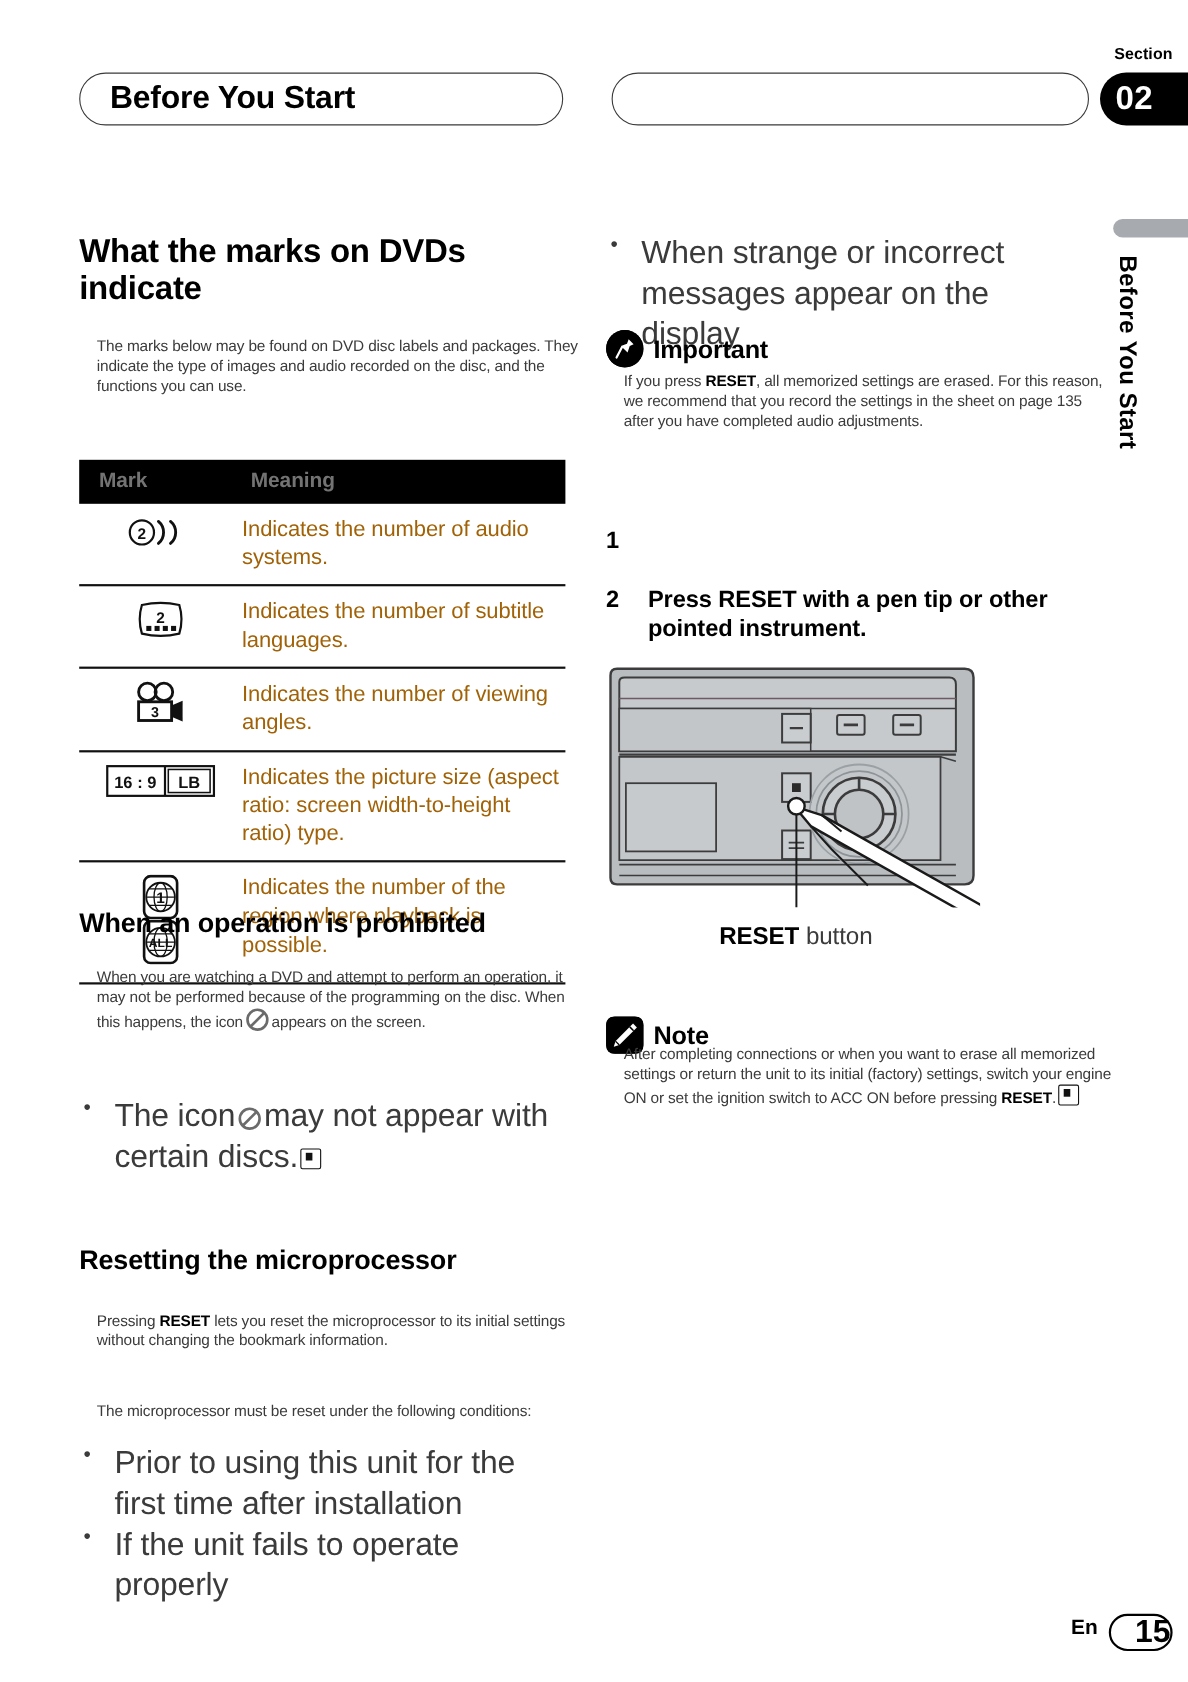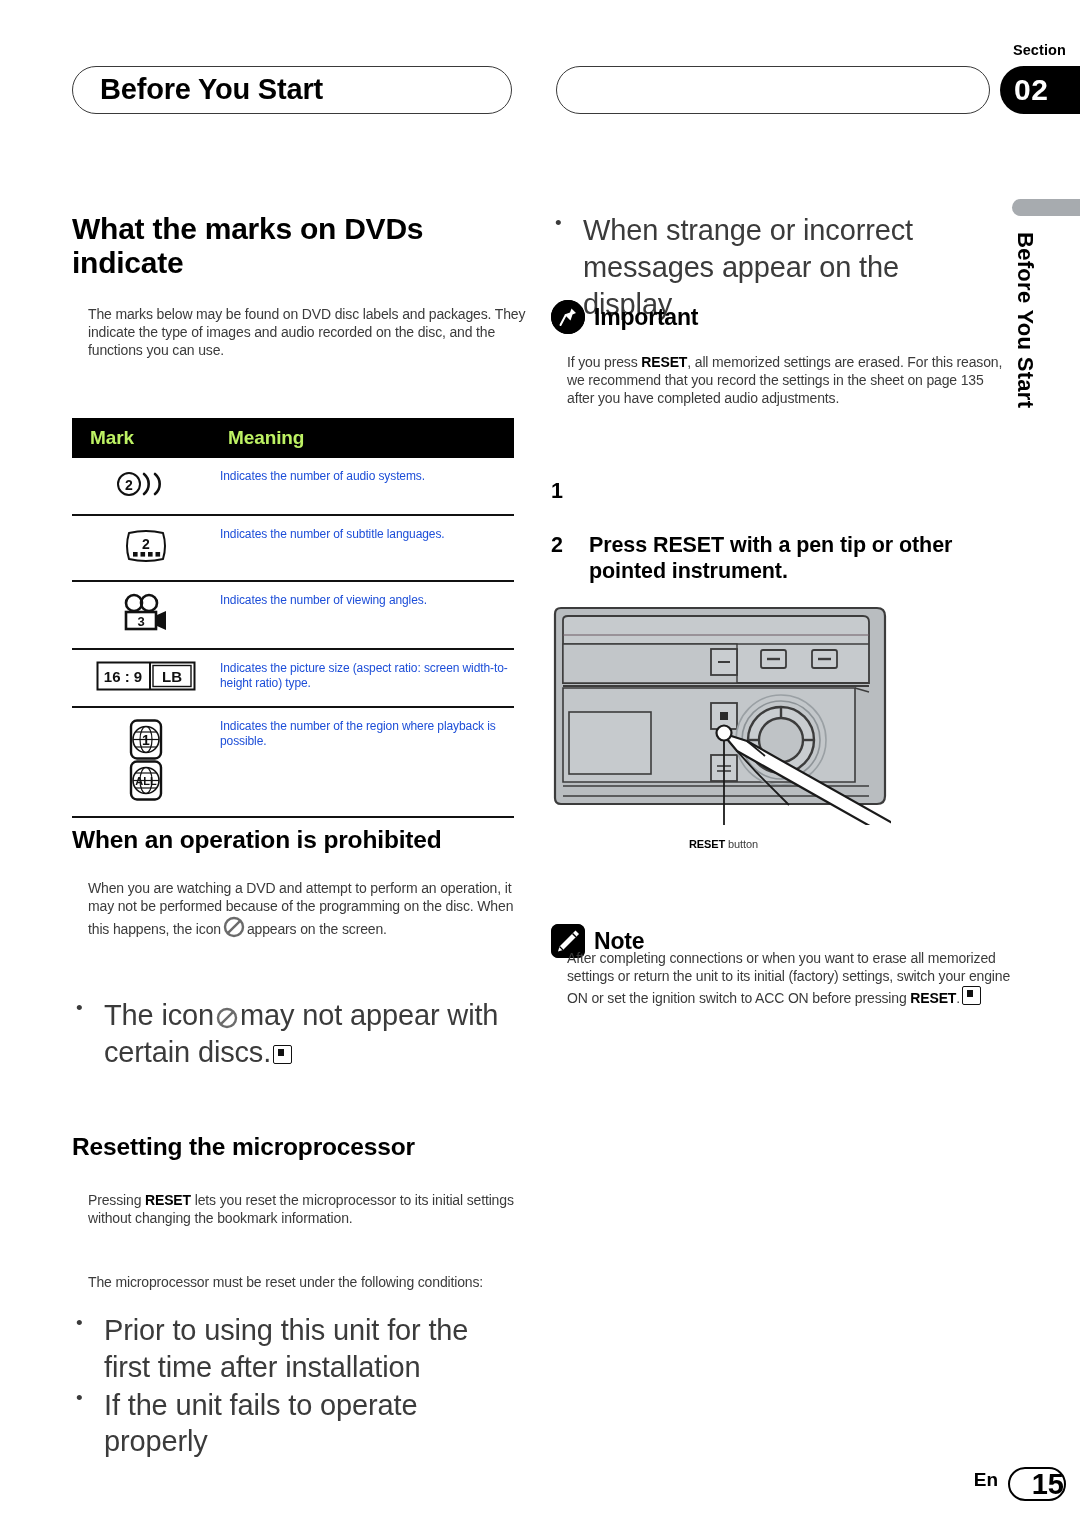--- a/index.html
+++ b/index.html
@@ -177,44 +177,44 @@
   }
 
   
   table.marks {
     border-collapse: collapse;
     width: 442px;
     table-layout: fixed;
   }
   table.marks thead th {
     background: #000;
-    color: #bef264;
+    color: #737373;
     font-size: 19px;
     font-weight: bold;
     text-align: left;
     padding: 9px 0 9px 0;
     letter-spacing: -0.1px;
   }
   table.marks thead th.c1 { padding-left: 18px; width: 130px; }
   table.marks thead th.c2 { padding-left: 8px; }
   table.marks tbody td {
     border-bottom: 2.4px solid #111;
     vertical-align: top;
     padding: 11px 0 11px 0;
   }
   table.marks tbody tr:first-child td { border-top: none; }
   td.mark-cell {
     width: 130px;
     text-align: center;
     padding-left: 6px;
   }
   td.mean-cell {
-    font-size: 12px;
+    font-size: 20px;
     line-height: 1.28;
-    color: #1d4ed8;
+    color: #a16207;
     padding-left: 8px;
     padding-right: 4px;
     letter-spacing: -0.1px;
   }
 
   
   .callout-head {
     display: flex;
     align-items: center;
     gap: 9px;
@@ -248,21 +248,21 @@
     top: 600px;
     width: 340px;
     height: 225px;
   }
   #reset-caption {
     position: absolute;
     left: 551px;
     top: 838px;
     width: 345px;
     text-align: center;
-    font-size: 11px;
+    font-size: 22px;
     color: #3b3b3b;
     letter-spacing: -0.1px;
   }
   #reset-caption b { color: #000; font-weight: bold; }
 
   
   #footer-en {
     position: absolute;
     right: 82px; bottom: 38px;
     font-size: 19px;
@@ -444,21 +444,21 @@
       <span class="ico-circle">
         <svg width="34" height="34" viewBox="0 0 34 34" aria-hidden="true">
           <circle cx="17" cy="17" r="17" fill="#000"></circle>
           <path d="M20.5 8.5 L25 13 L21.5 14.5 L19.5 20.5 L13.5 14.5 L19 12.5 Z" fill="#fff"></path>
           <line x1="14.5" y1="15.5" x2="9.5" y2="25" stroke="#fff" stroke-width="2" stroke-linecap="round"></line>
         </svg>
       </span>
       <span class="label">Important</span>
     </div>
 
-    <p class="body" style="position:absolute; top:338px; width:445px;">
+    <p class="body" style="position:absolute; top:322px; width:445px;">
       <span>If you press</span>
       <b>RESET</b><span>, all memorized settings are erased. For this reason, we recommend that you record the settings in the sheet on page 135 after you have completed audio adjustments.</span>
     </p>
 
     <div class="step" style="position:absolute; top:478px; width:440px;">
       <span class="num">1</span>
     </div>
 
     <div class="step" style="position:absolute; top:532px; width:420px;">
       <span class="num">2</span>

